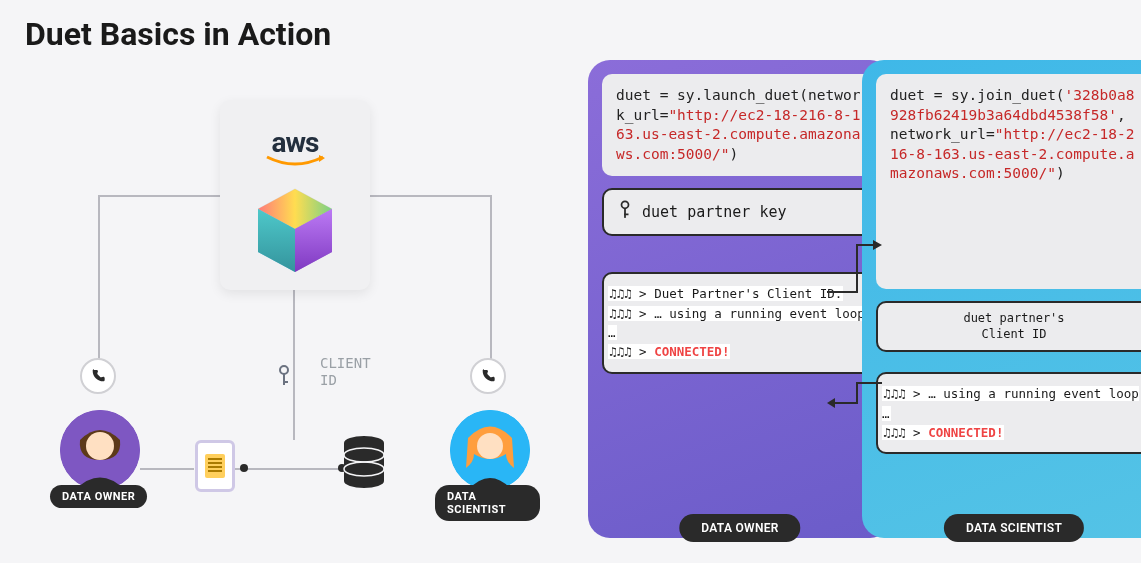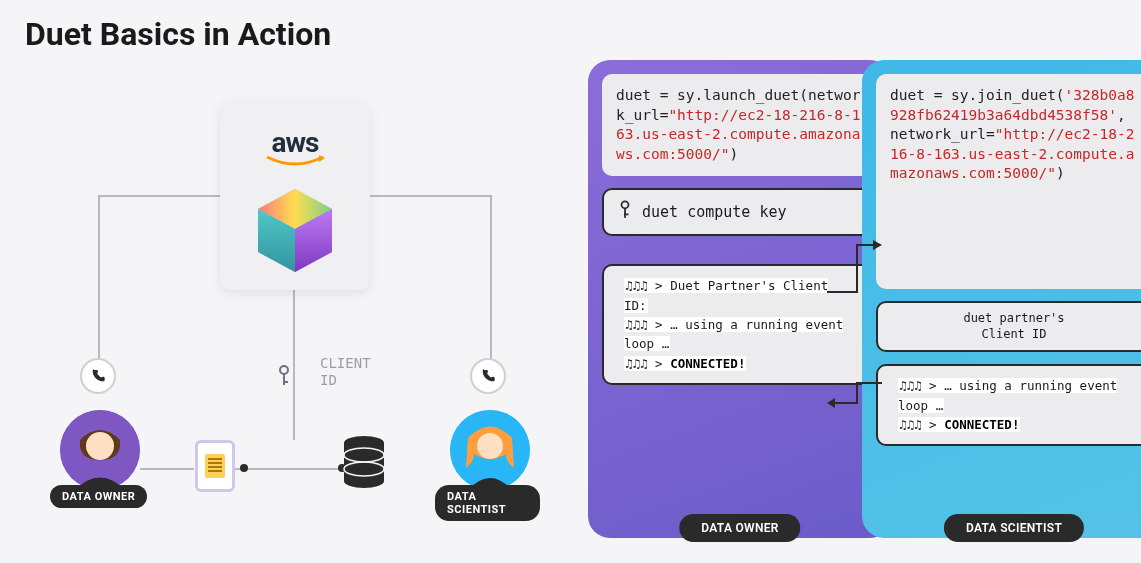--- a/index.html
+++ b/index.html
@@ -104,26 +104,27 @@
     margin-top:12px; background:#ececee; border-radius:10px; padding:10px 14px;
     font-family: ui-monospace,monospace; font-size:15px; display:flex; align-items:center; gap:10px;
     border:2px solid #2a2a2a;
   }
   .client-bar {
     background:#ececee; border-radius:10px; padding:8px 10px;
     font-family: ui-monospace,monospace; font-size:12px; text-align:center;
     border:2px solid #2a2a2a; line-height:1.3;
   }
   .log-block {
-    background:#ececee; border-radius:10px; padding:10px 20px;
+    background:#ececee; border-radius:10px; padding:10px 4px;
     font-family: ui-monospace,monospace; font-size:12.5px; line-height:1.55;
     border:2px solid #2a2a2a;
+    margin-top:8px;
   }
   .log-block .hl { background:#fff; padding:0 1px; display:inline; }
-  .log-block .ok { color:#000000; font-weight:bold; }
+  .log-block .ok { color:#ef4444; font-weight:bold; }
   .panel-pill {
     position:absolute; bottom:-4px; left:50%; transform:translateX(-50%);
     background:#2a2a2a; color:#fff; font-size:12px; font-weight:600;
     padding:7px 22px; border-radius:18px; letter-spacing:0.3px; white-space:nowrap;
   }
   .arrow { position:absolute; }
   .arrow-line { stroke:#2a2a2a; stroke-width:2; fill:none; }
   .arrow-head { fill:#2a2a2a; }
 </style>
 </head>
@@ -235,21 +236,21 @@
     <span>duet = sy.launch_duet(network_url=</span><span class="str">"http://ec2-18-216-8-163.us-east-2.compute.amazonaws.com:5000/"</span><span>)</span>
   </div>
   <div class="key-bar">
     <span>
       <svg width="14" height="20" viewBox="0 0 16 22">
           <circle cx="8" cy="5" r="4" fill="none" stroke="#2a2a2a" stroke-width="2"></circle>
           <rect x="7" y="9" width="2" height="11" fill="#2a2a2a"></rect>
           <rect x="7" y="15" width="5" height="2" fill="#2a2a2a"></rect>
         </svg>
     </span>
-    <span>duet compute key</span>
+    <span>duet partner key</span>
   </div>
   <div style="height:28px"></div>
   <div class="log-block">
     <div><span class="hl">♫♫♫ &gt; Duet Partner's Client ID:</span></div>
     <div><span class="hl">♫♫♫ &gt; … using a running event loop …</span></div>
     <div><span class="hl"><span>♫♫♫ &gt; </span><span class="ok">CONNECTED!</span></span></div>
   </div>
   <div class="panel-pill">DATA OWNER</div>
 </div>
 

